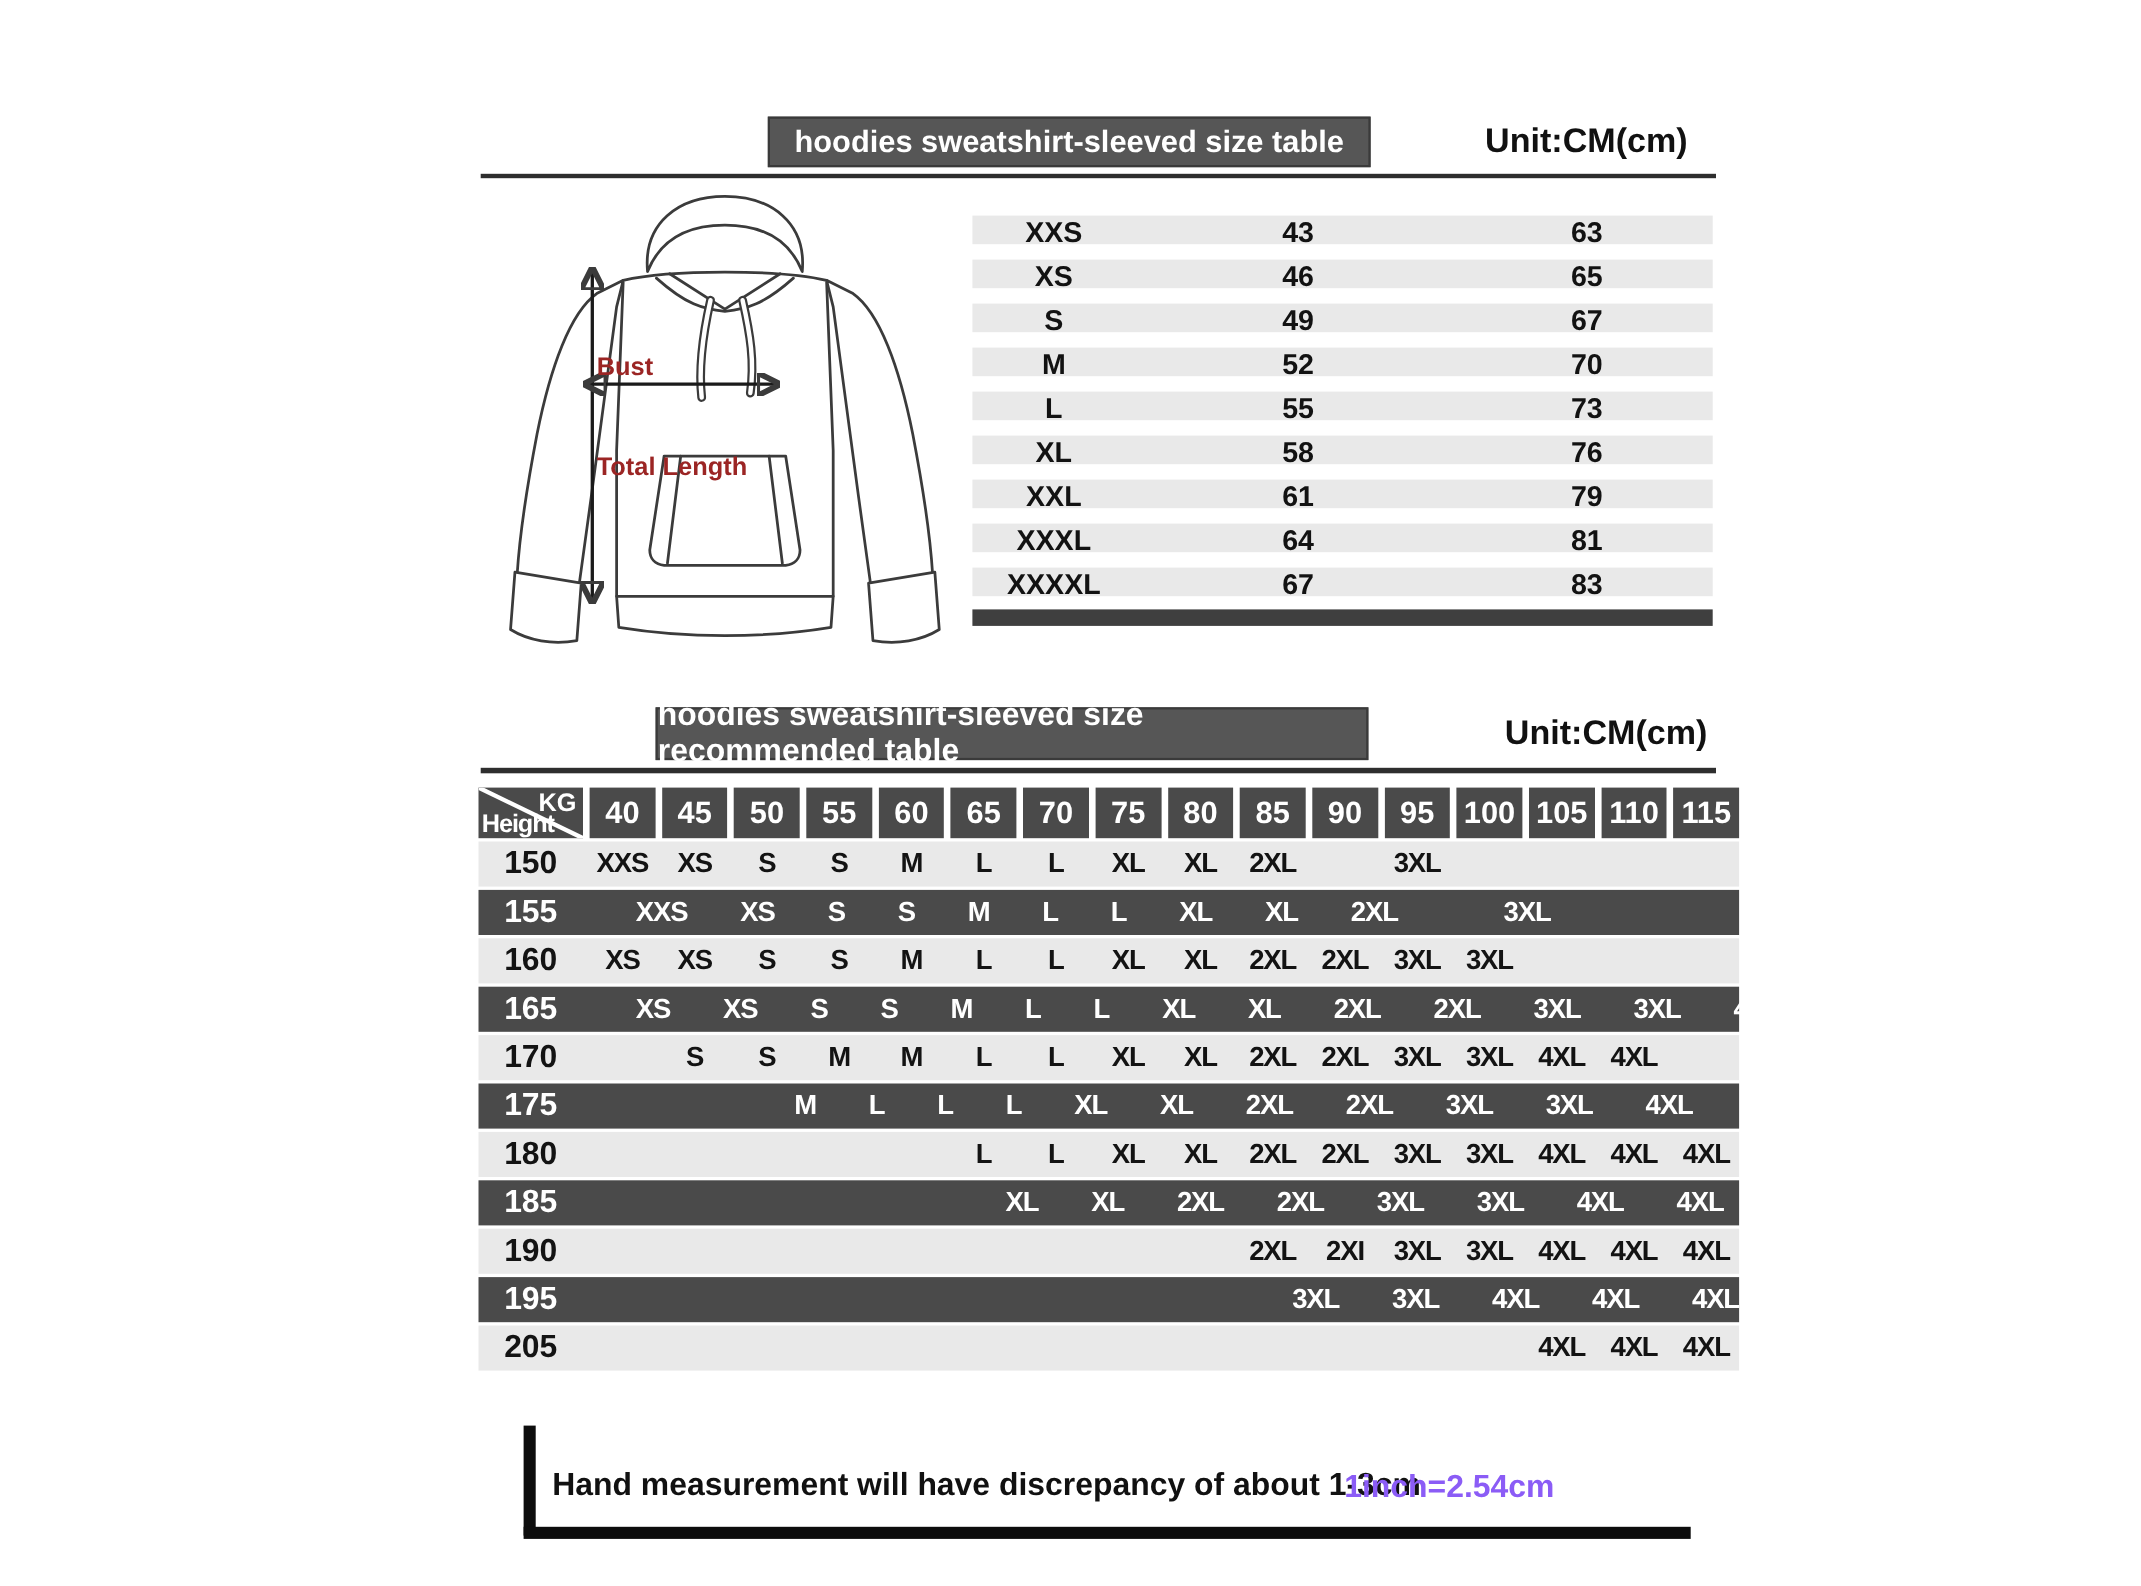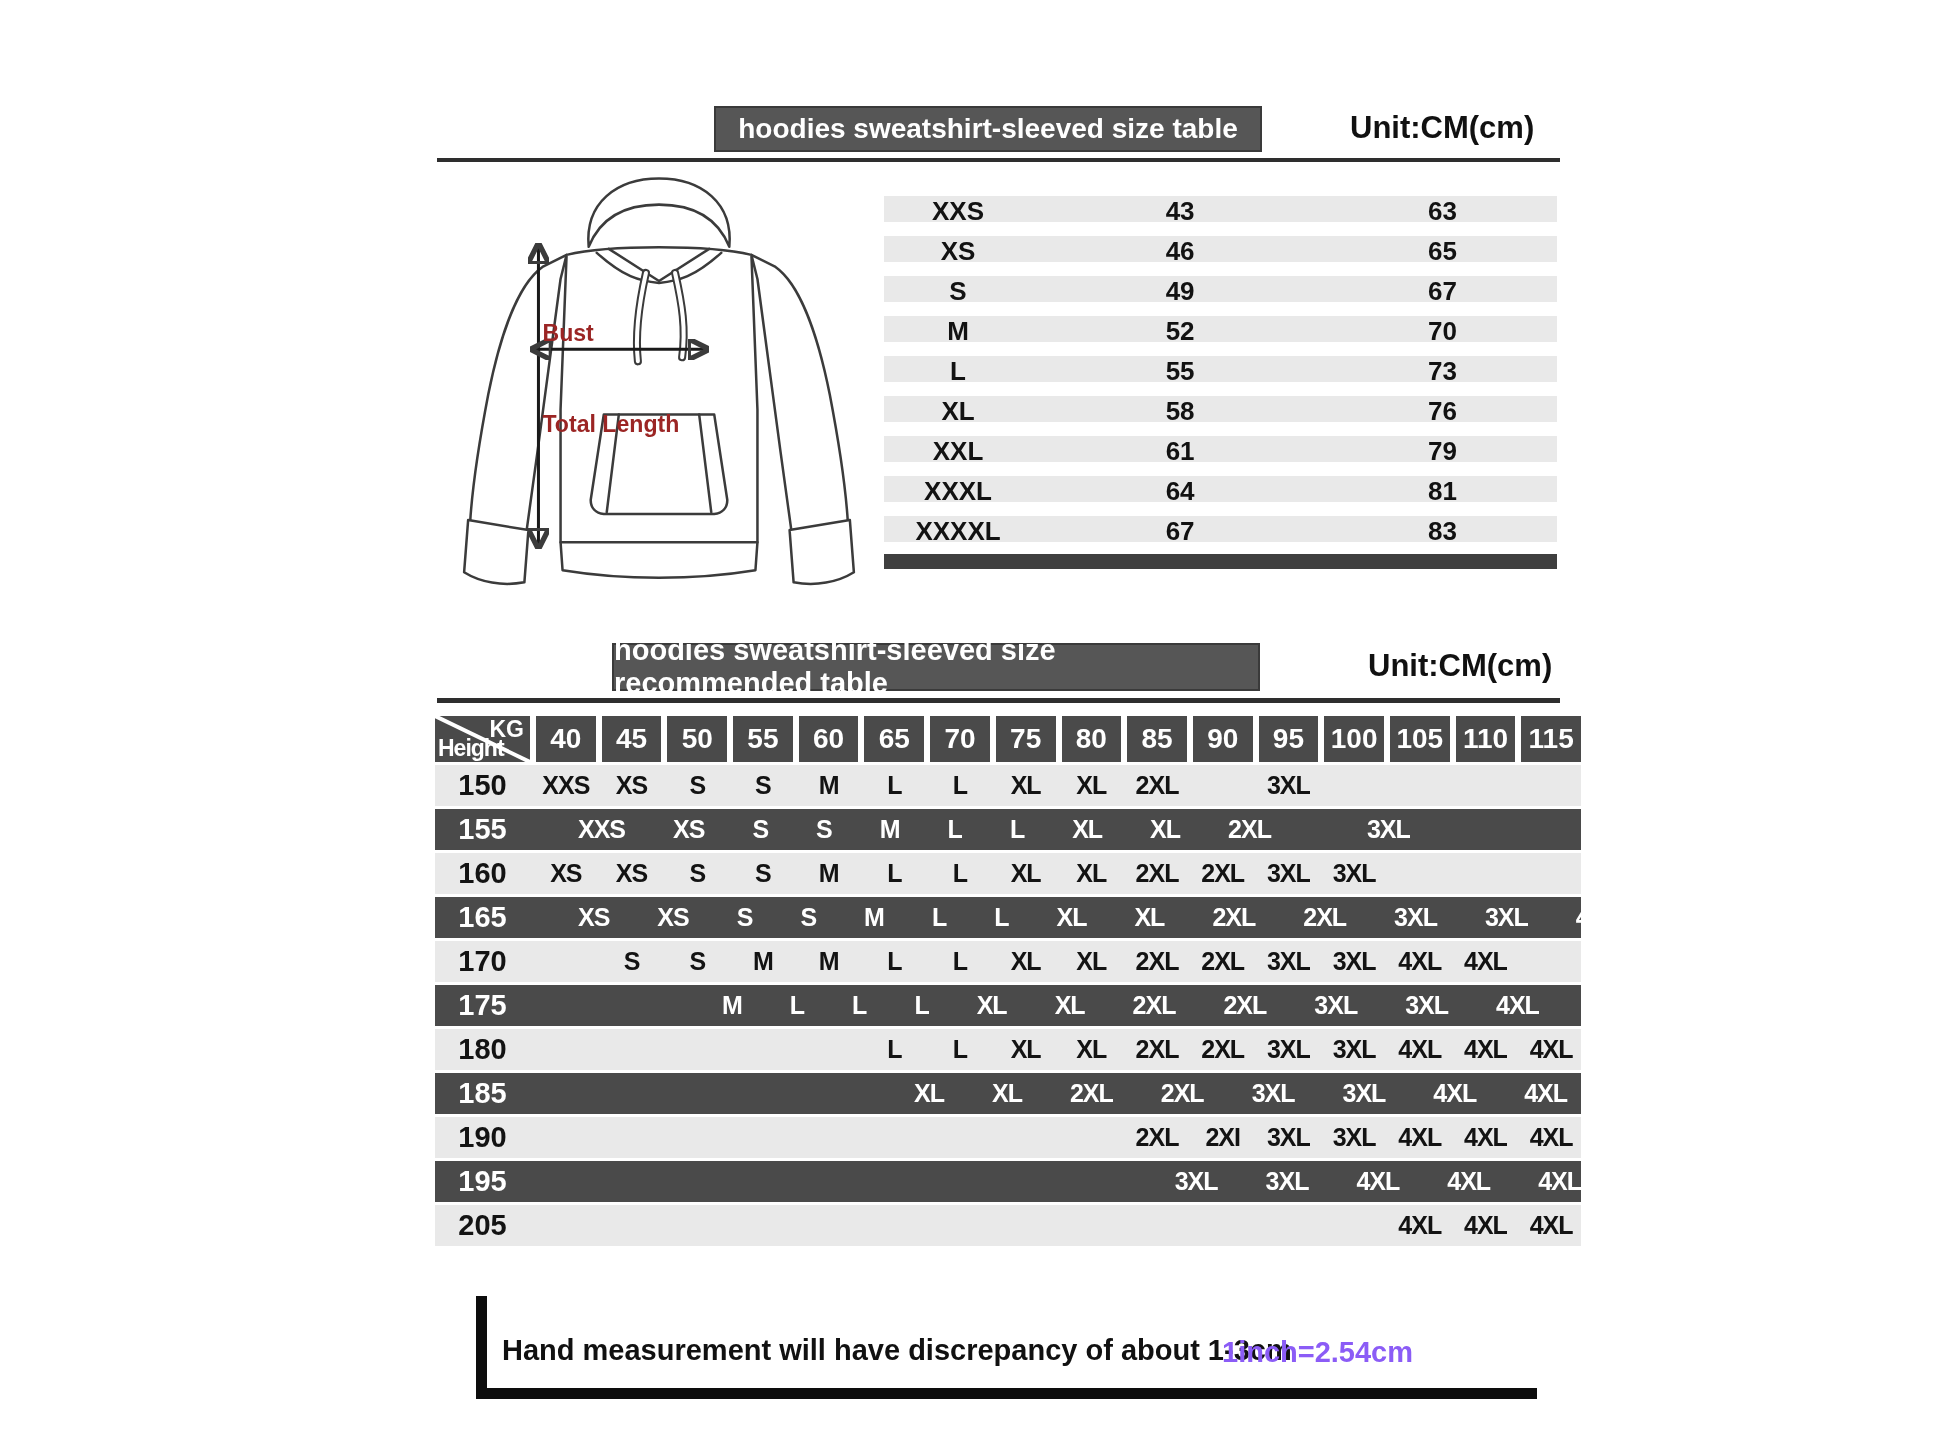--- a/index.html
+++ b/index.html
@@ -2,21 +2,21 @@
 <html><head>
 <meta charset="utf-8">
 <style>
   * { margin:0; padding:0; box-sizing:border-box; }
   html,body { background:#ffffff; }
   body { font-family:"Liberation Sans", sans-serif; }
   .canvas { position:relative; width:1946px; height:1442px; background:#fff; overflow:hidden; }
 
   
   .titlebar { position:absolute; background:#565656; border:2px solid #3a3a3a; color:#fff;
-              font-weight:bold; display:flex; align-items:center; justify-content:center;margin-left:16px; }
+              font-weight:bold; display:flex; align-items:center; justify-content:center; }
   .t1 { left:698px; top:106px; width:548px; height:46px; font-size:28px; }
   .t2 { left:596px; top:643px; width:648px; height:48px; font-size:29px; }
   .unit { position:absolute; font-weight:bold; font-size:31px; color:#111; }
   .u1 { left:1350px; top:110px; }
   .u2 { left:1368px; top:648px; }
   .divider { position:absolute; background:#2e2e2e; }
   .d1 { left:437px; top:158px; width:1123px; height:4px; }
   .d2 { left:437px; top:698px; width:1123px; height:5px; }
 
   

